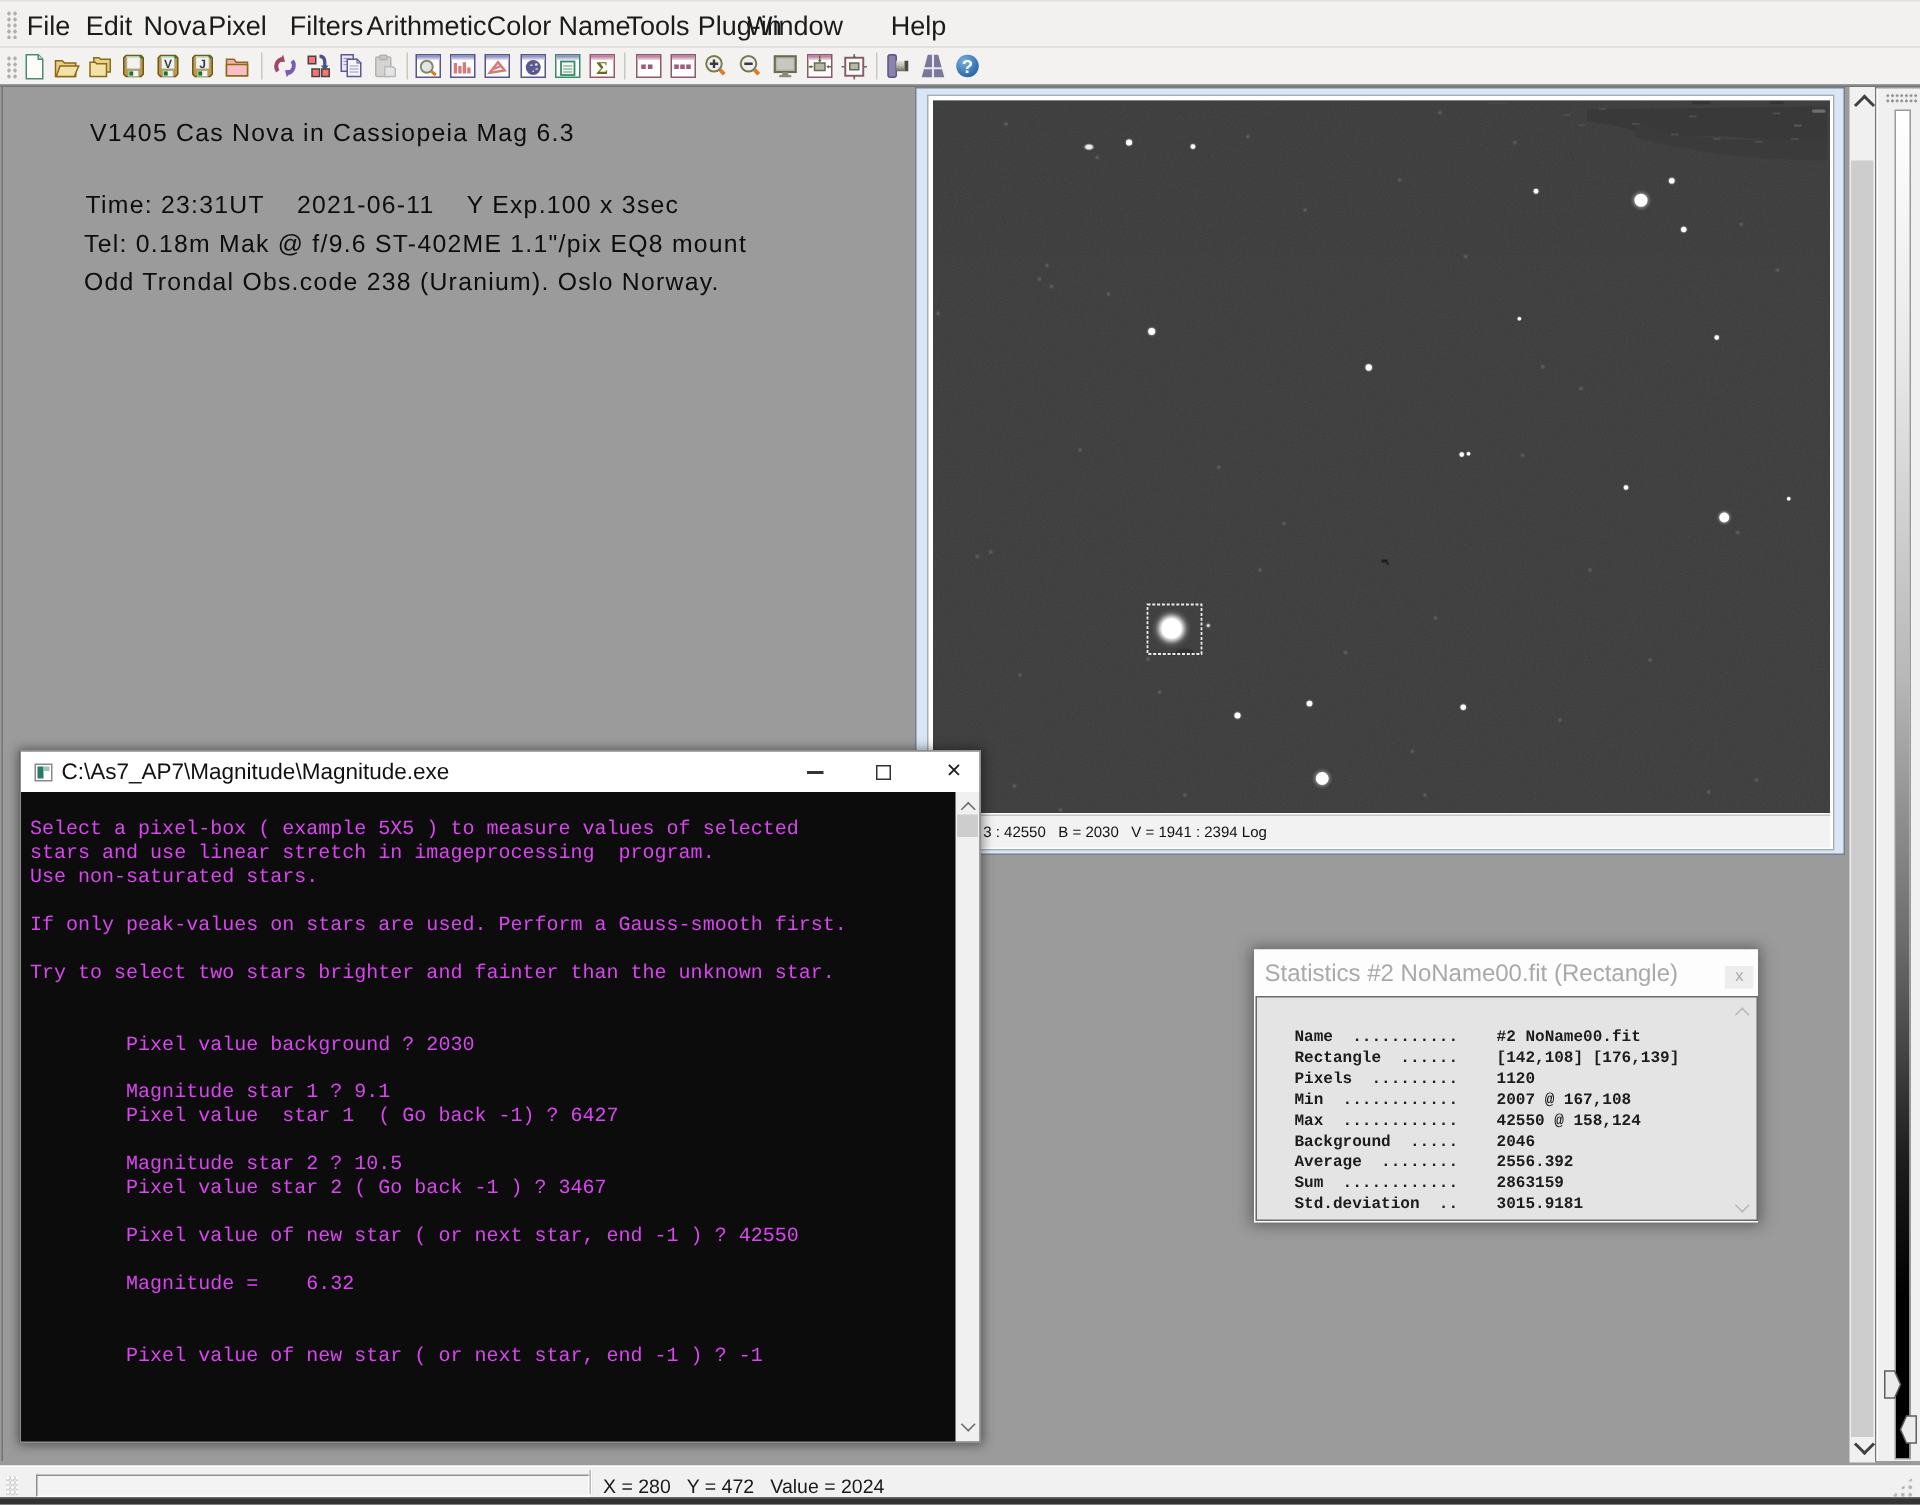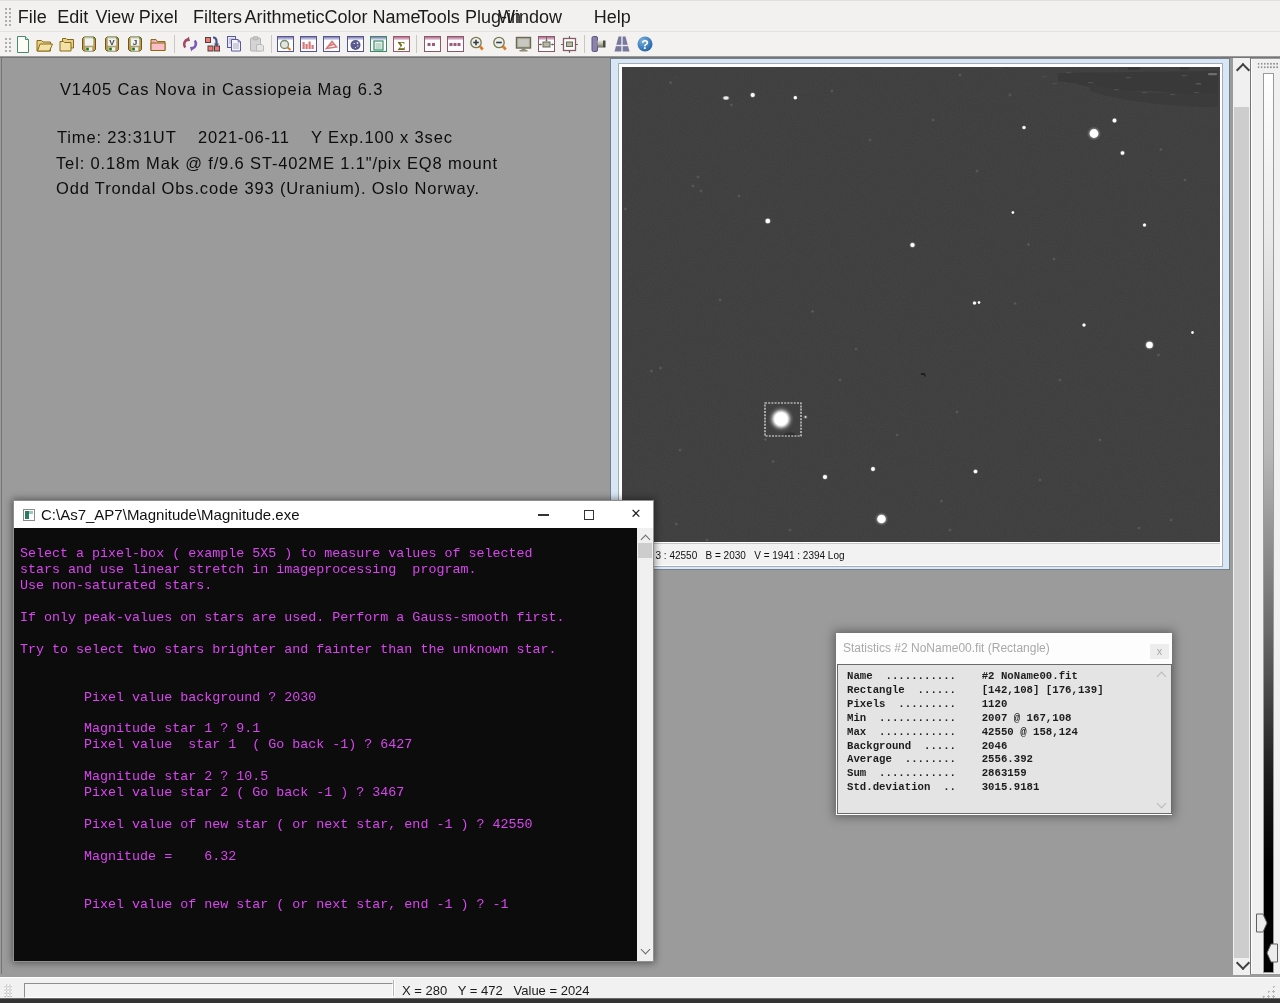--- a/index.html
+++ b/index.html
@@ -18,24 +18,24 @@
   .ltext{position:absolute;color:#0d0d0d;font-size:16.5px;letter-spacing:0.85px;white-space:pre;}
   
   #imgwin{left:610px;top:58px;width:620px;height:512px;background:#d9e6f5;border:1px solid #75808d;box-sizing:border-box;}
   #imgwin-inner{left:618px;top:63px;width:605px;height:504px;background:#ffffff;border:1px solid #a3adb9;box-sizing:border-box;}
   #starfield{left:622px;top:67px;width:598px;height:475px;background:#3e3e3e;}
   #imgstatus{left:622px;top:543px;width:598px;height:22px;background:#f2f2f2;border-top:1px solid #c5c5c5;box-sizing:border-box;overflow:hidden;}
   #imgstatus span{position:absolute;left:33.5px;top:5.5px;font-size:10px;color:#101010;white-space:pre;text-align:center;}
   
   #stats{left:836px;top:633px;width:336px;height:182px;background:#ffffff;box-shadow:0 0 9px 2px rgba(40,40,40,0.5);}
   #stats-title{position:absolute;left:0;top:0;width:100%;height:31px;background:#fdfdfd;}
-  #stats-title div{position:absolute;left:7px;top:8px;font-size:12px;color:#a9a9a9;}
+  #stats-title div{position:absolute;left:7px;top:8px;font-size:16px;color:#a9a9a9;}
   #stats-x{position:absolute;right:3px;top:11px;width:19px;height:15px;background:#ededed;color:#a8a8a8;font-size:11px;text-align:center;line-height:14px;}
   #stats-bodybox{position:absolute;left:1px;top:31px;width:333px;height:148px;background:#e4e4e4;border:1px solid #6a6a6a;}
-  #stats-body{position:absolute;left:9px;top:5px;font-family:"Liberation Mono",monospace;font-size:10.7px;font-weight:bold;line-height:13.9px;color:#1c1c1c;margin:0;}
+  #stats-body{position:absolute;left:9px;top:5px;font-family:"Liberation Mono",monospace;font-size:10.7px;font-weight:bold;line-height:13.9px;color:#1c1c1c;margin:16px;}
   
   #conwin{left:13px;top:500px;width:641px;height:462px;background:#0c0c0c;border:1px solid #8f8f8f;box-sizing:border-box;box-shadow:0 0 7px 1px rgba(0,0,0,0.45);}
   #contitle{position:absolute;left:0;top:0;width:100%;height:27px;background:#ffffff;}
   #contitle .t{position:absolute;left:27px;top:5px;font-size:15px;color:#111;}
   .conbtn{position:absolute;top:0;width:30px;height:27px;color:#222;text-align:center;}
   #context{position:absolute;left:6px;top:45px;font-family:"Liberation Mono",monospace;font-size:13.35px;line-height:15.95px;color:#d946ef;margin:0;}
   #conscroll{position:absolute;right:0;top:27px;width:16px;bottom:0;background:#f0f0f0;}
   #conthumb{position:absolute;left:1px;top:15px;width:14px;height:15px;background:#cdcdcd;}
   
   #vsb{left:1233px;top:58px;width:17px;height:917px;background:#f0f0f0;}
@@ -54,21 +54,21 @@
   #sb-text{position:absolute;left:402px;top:4.5px;font-size:13px;color:#1a1a1a;white-space:pre;}
   #botedge{left:0;top:997.5px;width:1280px;height:5.5px;background:#333333;border-top:1px solid #6a6a6a;box-sizing:border-box;}
 </style>
 </head>
 <body>
 
 <div class="abs" id="menubar">
   <div style="position:absolute;left:4px;top:6px;width:8px;height:19px;background-image:radial-gradient(circle,#adadad 1px,transparent 1.3px);background-size:4px 4px;"></div>
   <span class="mi" style="left:17.8px;">File</span>
   <span class="mi" style="left:57.2px;">Edit</span>
-  <span class="mi" style="left:95.6px;">View</span>
+  <span class="mi" style="left:95.6px;">Nova</span>
   <span class="mi" style="left:138.8px;">Pixel</span>
   <span class="mi" style="left:193.1px;">Filters</span>
   <span class="mi" style="left:244.4px;text-align:center;">Arithmetic</span>
   <span class="mi" style="left:324.5px;">Color</span>
   <span class="mi" style="left:372.4px;">Name</span>
   <span class="mi" style="left:417.7px;">Tools</span>
   <span class="mi" style="left:465.1px;">Plug-in</span>
   <span class="mi" style="left:498px;text-align:right;">Window</span>
   <span class="mi" style="left:593.8px;">Help</span>
 </div>
@@ -276,21 +276,21 @@
   <div class="tsep" style="left:584px;"></div>
 </div>
 
 <div class="abs" id="mdi-top"></div>
 <div class="abs" id="mdi-left"></div>
 <div class="abs" id="mdi-right"></div>
 
 <div class="ltext" style="left:60px;top:80px;">V1405 Cas Nova in Cassiopeia Mag 6.3</div>
 <div class="ltext" style="left:57px;top:128px;">Time: 23:31UT    2021-06-11    Y Exp.100 x 3sec</div>
 <div class="ltext" style="left:56px;top:153.5px;">Tel: 0.18m Mak @ f/9.6 ST-402ME 1.1"/pix EQ8 mount</div>
-<div class="ltext" style="left:56px;top:179px;">Odd Trondal Obs.code 393 (Uranium). Oslo Norway.</div>
+<div class="ltext" style="left:56px;top:179px;">Odd Trondal Obs.code 238 (Uranium). Oslo Norway.</div>
 
 <div class="abs" id="imgwin"></div>
 <div class="abs" id="imgwin-inner"></div>
 <div class="abs" id="starfield">
 <svg width="598" height="475" style="position:absolute;left:0;top:0">
 <defs>
 <radialGradient id="ng">
           <stop offset="0" stop-color="#fff"></stop>
           <stop offset="0.47" stop-color="#fff"></stop>
           <stop offset="0.62" stop-color="#c2c2c2" stop-opacity="0.85"></stop>

